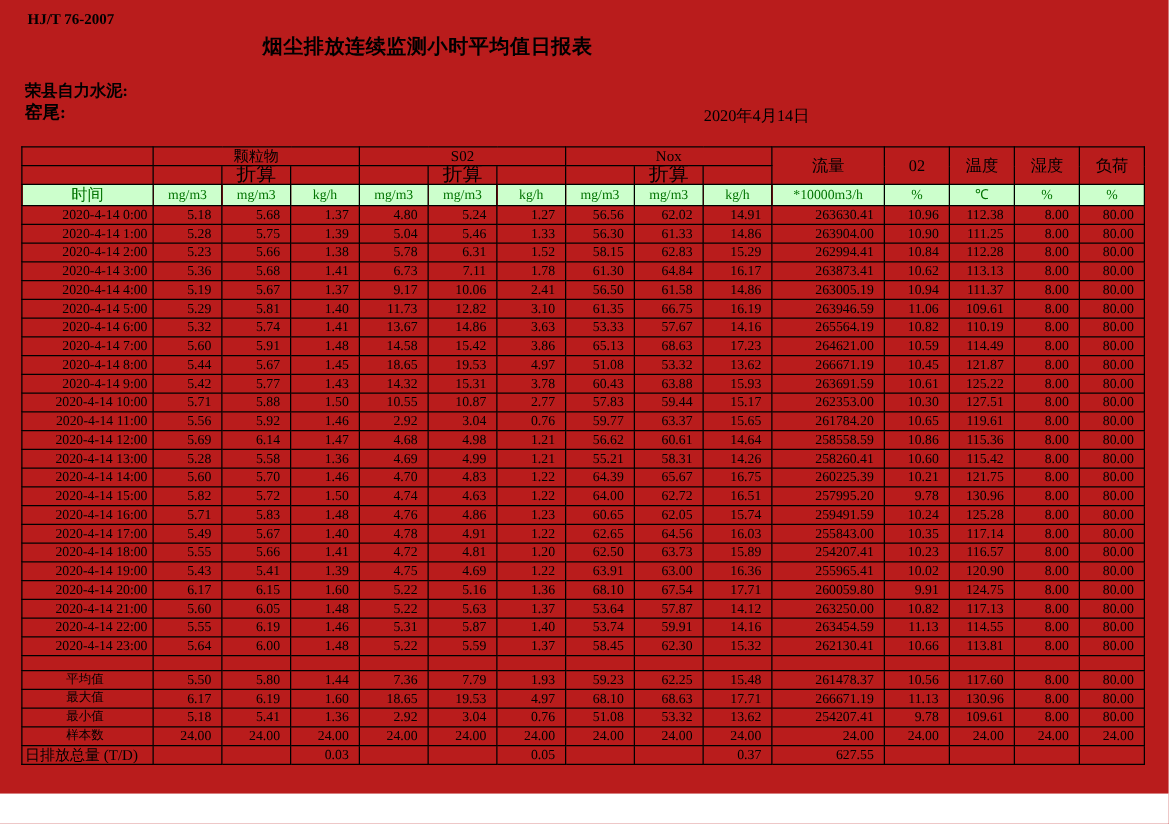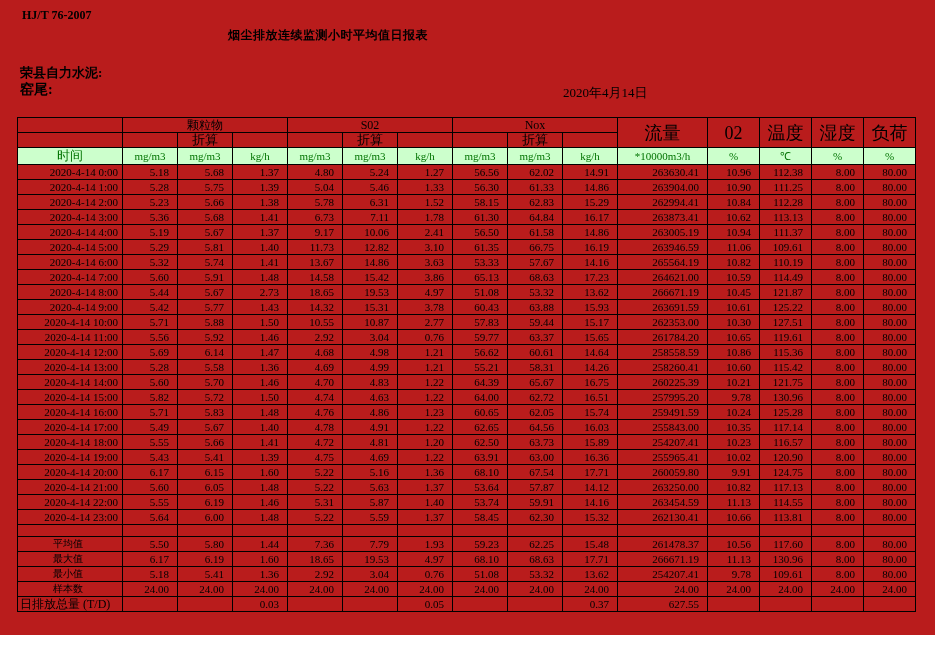--- a/index.html
+++ b/index.html
@@ -3,35 +3,35 @@
 <meta charset="utf-8">
 <style>
   html,body { margin:0; padding:0; background:#fff; }
   .page {
     position:relative; width:935px; height:635px; background:#b91c1c;
     font-family:Liberation Serif, serif; color:#000;
     overflow:hidden;
   }
   .abs { position:absolute; white-space:nowrap; }
   .std   { left:22px;  top:8px;   font-size:12px; font-weight:bold; }
-  .title { left:228px; top:27px;  font-size:12px; font-weight:bold; letter-spacing:0.5px; }
+  .title { left:210px; top:27px;  font-size:16px; font-weight:bold; letter-spacing:0.5px; }
   .comp  { left:20px;  top:64px;  font-size:13px; font-weight:bold; }
   .stack { left:20px;  top:81px;  font-size:14px; font-weight:bold; }
   .date  { left:563px; top:84px;  font-size:13px; }
 
   .tblwrap { position:absolute; left:17px; top:117px; }
   table { border-collapse:collapse; table-layout:fixed; }
   td {
     border:1px solid #000; padding:0; margin:0;
     font-size:11px; height:14px; line-height:14px;
     overflow:hidden; white-space:nowrap;
   }
   thead td.grp  { text-align:center; font-size:12px; height:13px; line-height:13px; }
-  thead td.conv { text-align:center; font-size:13px; height:12px; line-height:12px; }
-  thead td.side { text-align:center; font-size:18px; }
+  thead td.conv { text-align:center; font-size:16px; height:12px; line-height:12px; }
+  thead td.side { text-align:center; font-size:13px; }
   tr.unitrow td {
     background:#ccffcc; color:#007300; text-align:center;
     height:16px; line-height:16px; font-size:11px;
   }
   tr.unitrow td.timehead { font-size:13px; }
   td.c-time { text-align:right; padding-right:4px; }
   td.c-num  { text-align:right; padding-right:8px; }
   td.c-slabel { text-align:center; padding-right:4px; font-size:10px;margin-top:27px; }
   td.c-tlabel { text-align:left;  padding-left:2px;  font-size:12px; }
   tr.spacer td { height:11px; line-height:11px; }
@@ -245,21 +245,21 @@
             <td class="c-num">264621.00</td>
             <td class="c-num">10.59</td>
             <td class="c-num">114.49</td>
             <td class="c-num">8.00</td>
             <td class="c-num">80.00</td>
           </tr>
           <tr>
             <td class="c-time">2020-4-14 8:00</td>
             <td class="c-num">5.44</td>
             <td class="c-num">5.67</td>
-            <td class="c-num">2.73</td>
+            <td class="c-num">1.45</td>
             <td class="c-num">18.65</td>
             <td class="c-num">19.53</td>
             <td class="c-num">4.97</td>
             <td class="c-num">51.08</td>
             <td class="c-num">53.32</td>
             <td class="c-num">13.62</td>
             <td class="c-num">266671.19</td>
             <td class="c-num">10.45</td>
             <td class="c-num">121.87</td>
             <td class="c-num">8.00</td>

